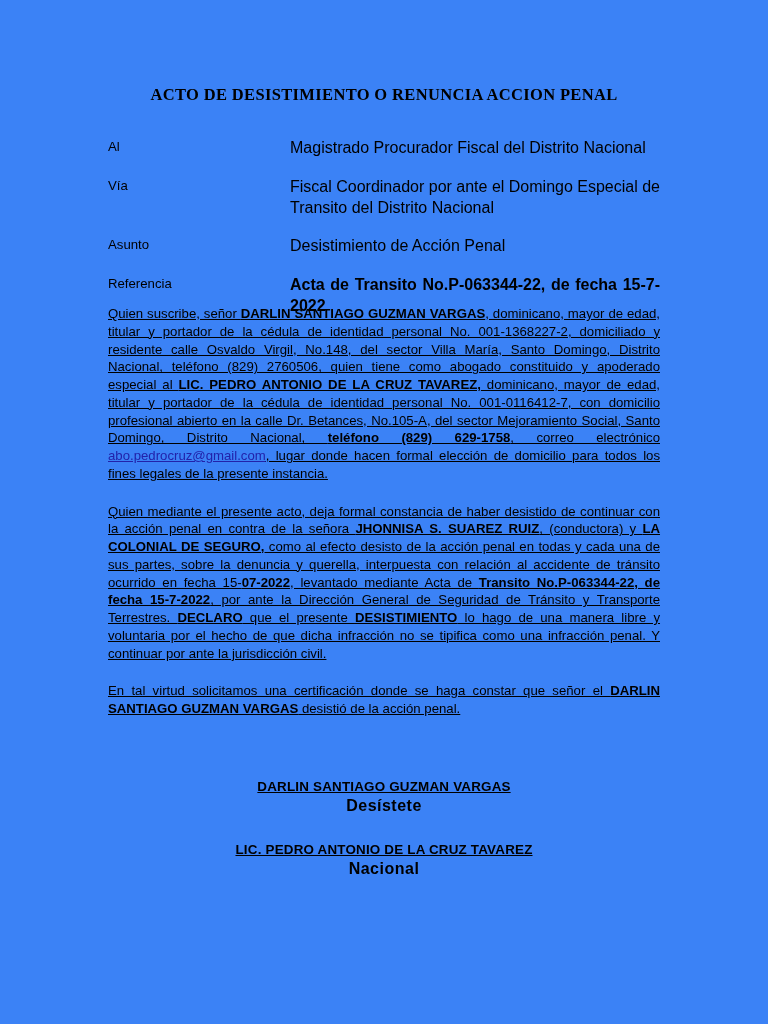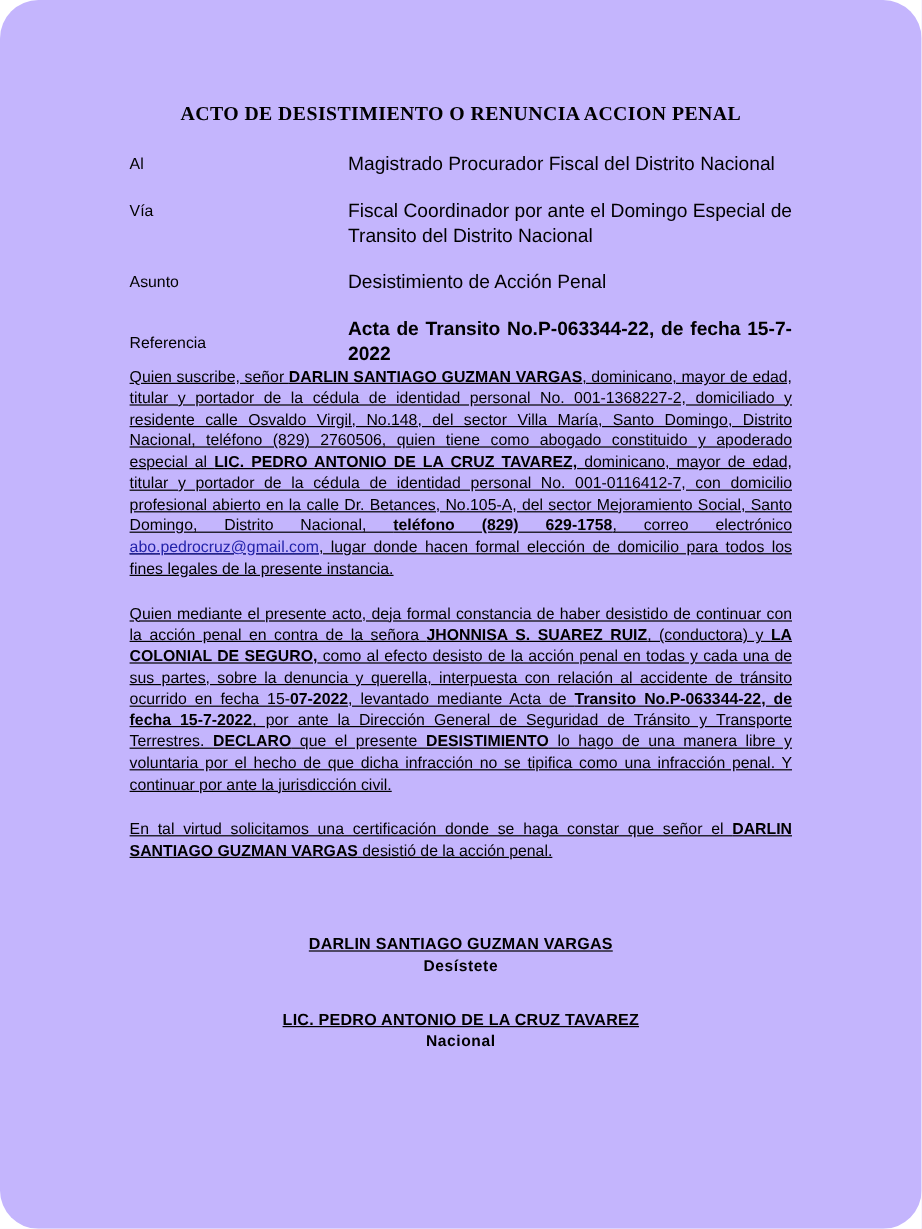--- a/index.html
+++ b/index.html
@@ -5,47 +5,46 @@
 <style>
   html, body {
     margin: 0;
     padding: 0;
     background: #ffffff;
   }
   .page {
     position: relative;
     width: 768px;
     height: 1024px;
-    background: #c4b5fd;
+    background: #3b82f6;
     margin: 0 auto;
     overflow: hidden;
     font-family: "Liberation Sans", sans-serif;
     color: #000000;
     box-sizing: border-box;
-    border-radius: 32px;
   }
 
   
   .doc-title {
     position: absolute;
     top: 85px;
     left: 0;
     width: 768px;
     text-align: center;
     font-family: "Liberation Serif", serif;
     font-weight: bold;
     font-size: 16.5px;
     letter-spacing: 0.35px;
     color: #000000;
   }
 
   
   .header-block {
     position: absolute;
-    top: 128px;
+    top: 138px;
     left: 108px;
     width: 552px;
   }
   .field-row {
     display: flex;
     align-items: flex-start;
     margin-bottom: 18px;
   }
   .field-label {
     width: 182px;
@@ -58,21 +57,21 @@
     flex: 1 1 auto;
     font-size: 16px;
     line-height: 1.30;
     text-align: justify;
     text-align-last: left;
     color: #000000;
   }
   .field-value.bold {
     font-weight: bold;
   }
-  .field-row.tight { margin-bottom: 14px; align-items: center; }
+  .field-row.tight { margin-bottom: 14px; }
 
   
   .body-block {
     position: absolute;
     top: 305px;
     left: 108px;
     width: 552px;
   }
   p.para {
     margin: 0 0 20px 0;
@@ -101,21 +100,21 @@
   .signature-2 { top: 842px; }
   .sig-name {
     font-size: 13.4px;
     font-weight: bold;
     text-decoration: underline;
     letter-spacing: 0.2px;
     color: #000000;
   }
   .sig-role {
     margin-top: 3px;
-    font-size: 13px;
+    font-size: 16px;
     font-weight: bold;
     letter-spacing: 0.5px;
     color: #000000;
   }
 </style>
 </head>
 <body>
 
 <div class="page">
 

